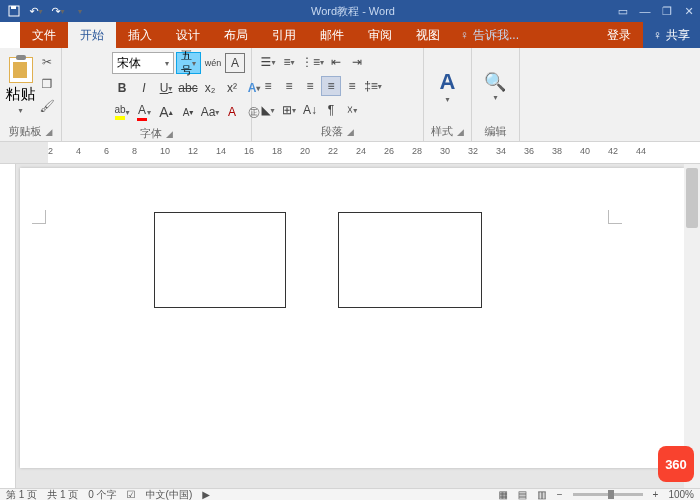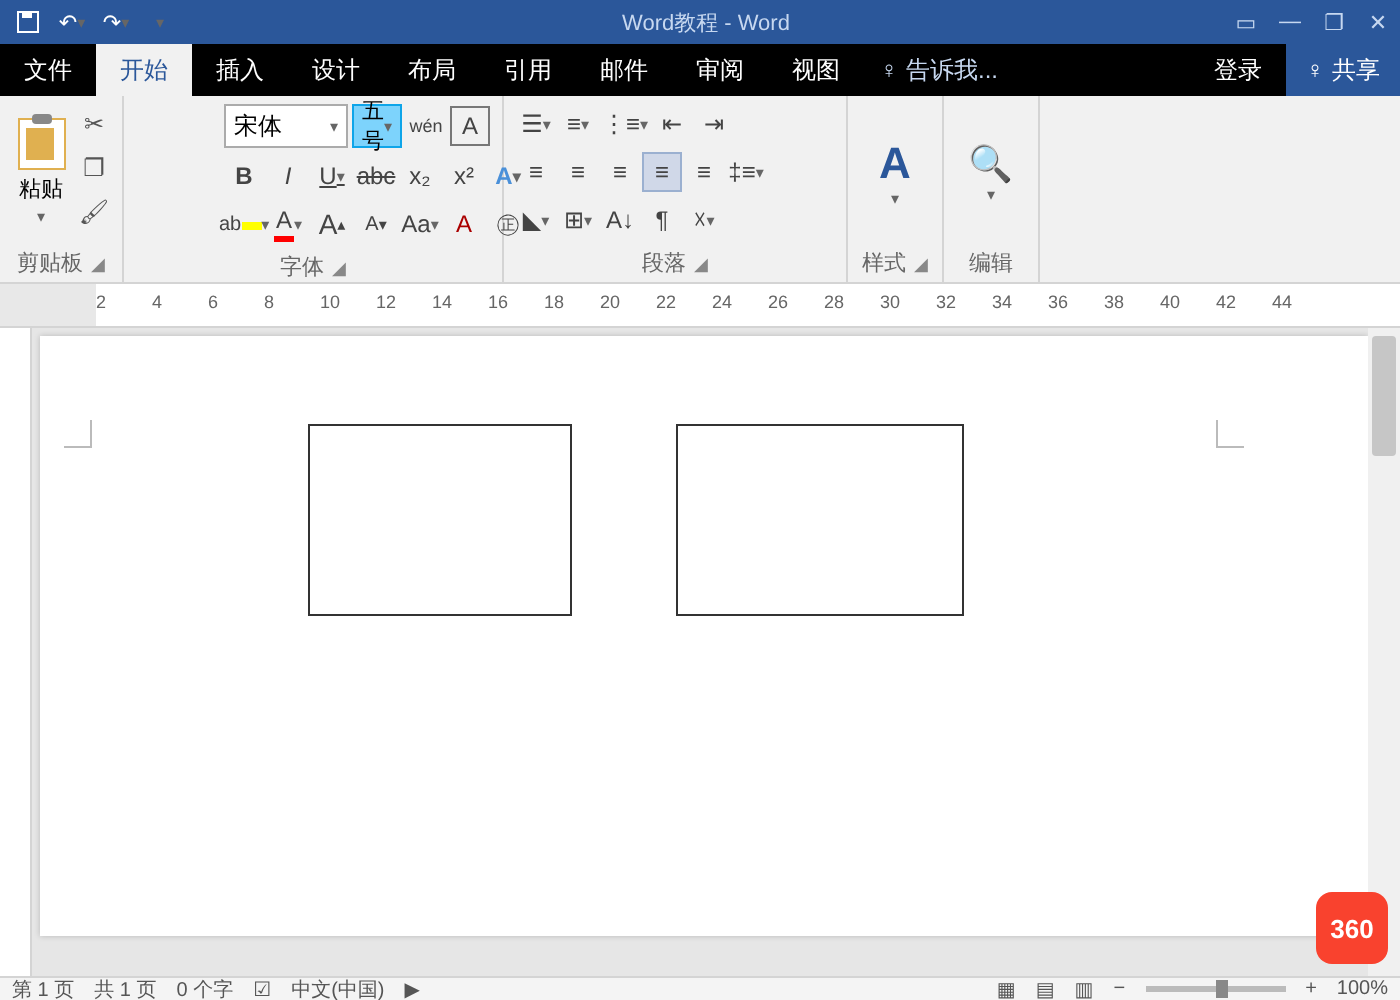--- a/index.html
+++ b/index.html
@@ -5,39 +5,39 @@
 *{box-sizing:border-box;margin:0;padding:0;font-family:"Microsoft YaHei","Segoe UI",sans-serif;}
 body{width:700px;height:500px;overflow:hidden;background:#fff;position:relative;}
 
 .titlebar{height:22px;background:#2B579A;display:flex;align-items:center;color:#fff;font-size:11px;}
 .qat{display:flex;gap:2px;padding:0 4px;align-items:center;}
 .qat-btn{width:20px;height:18px;display:flex;align-items:center;justify-content:center;font-size:11px;color:#fff;}
 .title-text{flex:1;text-align:center;color:#c7d8f0;}
 .winctl{display:flex;gap:0;}
 .winctl-btn{width:22px;height:22px;display:flex;align-items:center;justify-content:center;color:#c7d8f0;font-size:11px;}
 
-.tabbar{height:26px;background:#000000;display:flex;align-items:stretch;color:#fff;font-size:12px;}
+.tabbar{height:26px;background:#c2410c;display:flex;align-items:stretch;color:#fff;font-size:12px;margin-left:20px;}
 .tab{padding:0 12px;display:flex;align-items:center;cursor:pointer;}
 .tab.active{background:#F1F1F1;color:#2B579A;}
 .tellme{display:flex;align-items:center;gap:4px;padding:0 8px;color:#c7d8f0;flex:1;}
 .signin{padding:0 12px;display:flex;align-items:center;}
 .share{padding:0 10px;display:flex;align-items:center;gap:4px;background:#2B579A;}
 
 .ribbon{height:94px;background:#F1F1F1;border-bottom:1px solid #d4d4d4;display:flex;}
 .group{border-right:1px solid #d4d4d4;padding:2px 4px 0;display:flex;flex-direction:column;}
 .group-label{font-size:11px;color:#666;text-align:center;padding:2px 0;margin-top:auto;display:flex;align-items:center;justify-content:center;gap:4px;}
 .dlaunch{font-size:9px;color:#888;}
 
 .g-clipboard{width:62px;}
 .clip-body{display:flex;flex:1;}
 .paste-big{width:34px;display:flex;flex-direction:column;align-items:center;justify-content:center;gap:2px;}
 .paste-icon{width:24px;height:26px;background:#fff;border:1px solid #e0b050;position:relative;}
 .paste-icon::before{content:"";position:absolute;top:-3px;left:6px;width:10px;height:5px;background:#888;border-radius:2px;}
 .paste-icon::after{content:"";position:absolute;top:4px;left:3px;width:14px;height:16px;background:#e0b050;}
-.paste-lbl{font-size:11px;}
+.paste-lbl{font-size:15px;}
 .clip-small{display:flex;flex-direction:column;gap:2px;padding:2px 0;}
 .sm-btn{width:20px;height:20px;display:flex;align-items:center;justify-content:center;font-size:12px;color:#555;}
 
 .g-font{width:190px;}
 .font-row{display:flex;align-items:center;gap:2px;padding:2px;margin-left:44px;}
 .font-name{width:132px;height:22px;border:1px solid #ababab;background:#fff;font-size:12px;padding:0 4px;display:flex;align-items:center;justify-content:space-between;}
 .font-size{width:40px;height:22px;border:1px solid #0ea5e9;background:#7dd3fc;font-size:11px;padding:0 4px;display:flex;align-items:center;justify-content:space-between;}
 .tiny-dd{font-size:8px;color:#666;}
 .rb-btn{min-width:20px;height:20px;display:flex;align-items:center;justify-content:center;font-size:12px;color:#444;border:1px solid transparent;}
 .bold{font-weight:bold;}
@@ -176,21 +176,21 @@
           <span>U</span>
           <span class="tiny-dd">▾</span>
         </div>
       <div class="rb-btn strike">abc</div>
       <div class="rb-btn">x₂</div>
       <div class="rb-btn">x²</div>
       <div class="rb-btn" style="color:#4a90d9;font-weight:bold;">A<span class="tiny-dd">▾</span></div>
     </div>
     <div class="font-row">
       <div class="rb-btn">
-          <span style="display:flex;flex-direction:row;align-items:center;">
+          <span style="display:flex;flex-direction:column;align-items:center;">
             <span style="font-size:10px;">ab</span>
             <span class="highlight-swatch"></span>
           </span>
           <span class="tiny-dd">▾</span>
         </div>
       <div class="rb-btn">
           <span style="display:flex;flex-direction:column;align-items:center;">
             <span>A</span>
             <span class="fontcolor-swatch"></span>
           </span>

